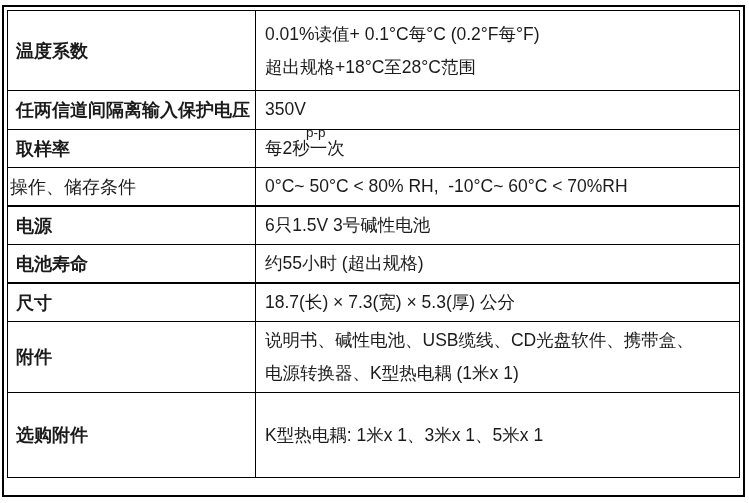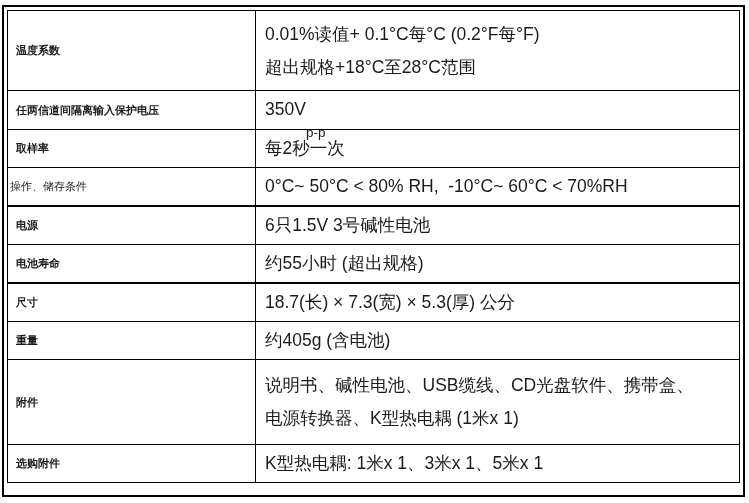--- a/index.html
+++ b/index.html
@@ -42,21 +42,21 @@
   tr:nth-child(6)  { height: 38px; }
   tr:nth-child(7)  { height: 38px; }
   tr:nth-child(8)  { height: 38px; }
   tr:nth-child(9)  { height: 85px; }
   tr:nth-child(10) { height: 38px; }
   
   tr.thick-top td { border-top: 2px solid #000; }
 
   td.lbl {
     font-weight: bold;
-    font-size: 11px;
+    font-size: 18px;
     padding-left: 8px;
     white-space: nowrap;
     overflow: hidden;
   }
   td.lbl.plain {
     font-weight: normal;
     padding-left: 2px;
     margin-left: 25px;
   }
   td.val {
@@ -136,28 +136,20 @@
       <tr class="thick-top">
         <td class="lbl">
           <span>尺寸</span>
         </td>
         <td class="val">
           <span class="vline">18.7(长) × 7.3(宽) × 5.3(厚) 公分</span>
         </td>
       </tr>
       <tr>
         <td class="lbl">
-          <span>重量</span>
-        </td>
-        <td class="val">
-          <span class="vline">约405g (含电池)</span>
-        </td>
-      </tr>
-      <tr>
-        <td class="lbl">
           <span>附件</span>
         </td>
         <td class="val">
           <span class="vline">说明书、碱性电池、USB缆线、CD光盘软件、携带盒、</span>
           <span class="vline">电源转换器、K型热电耦 (1米x 1)</span>
         </td>
       </tr>
       <tr>
         <td class="lbl">
           <span>选购附件</span>

